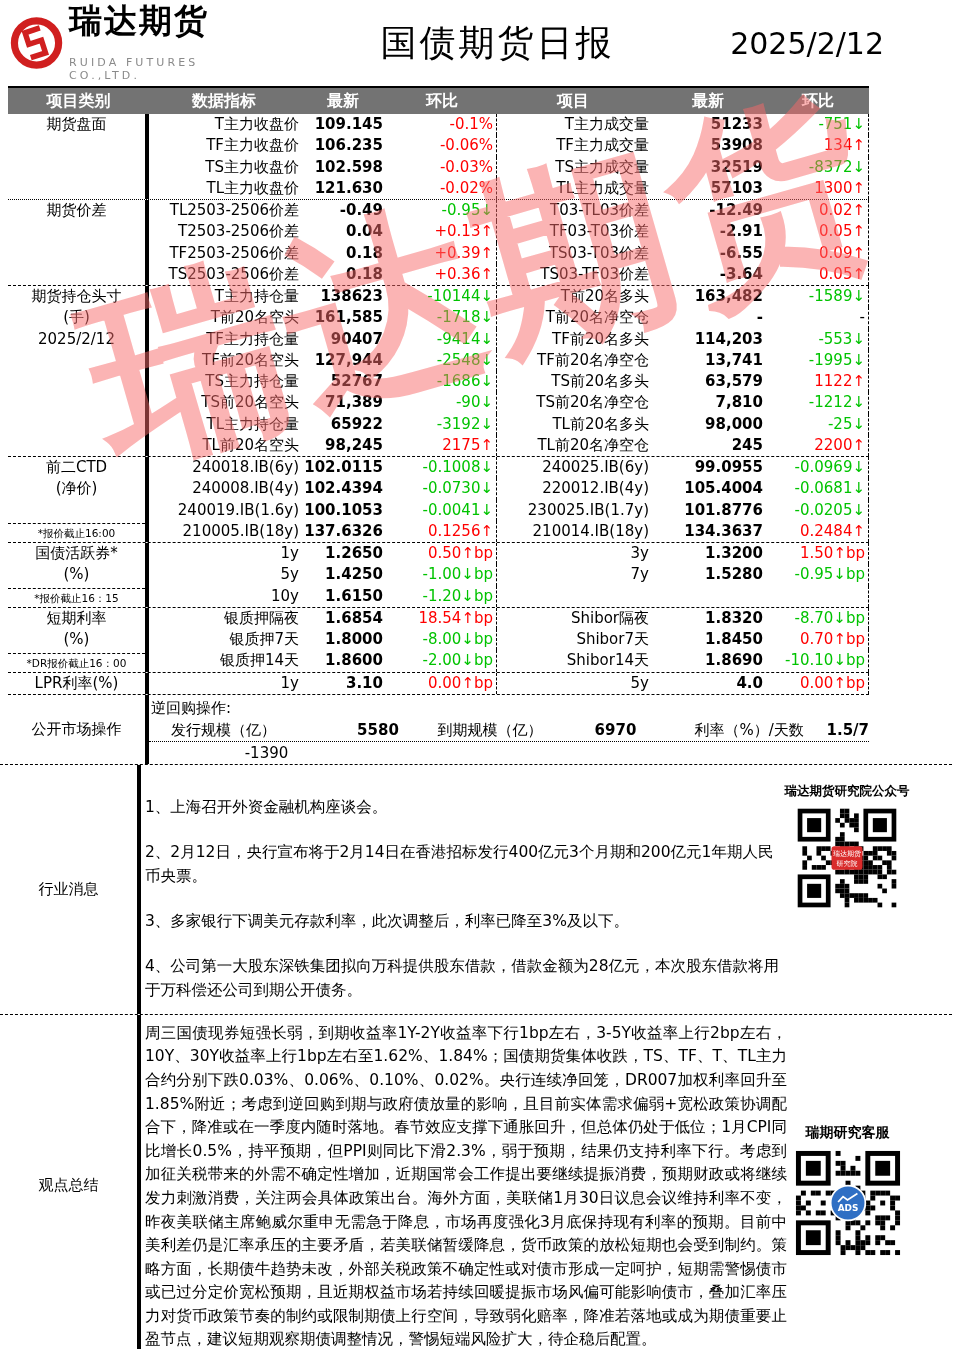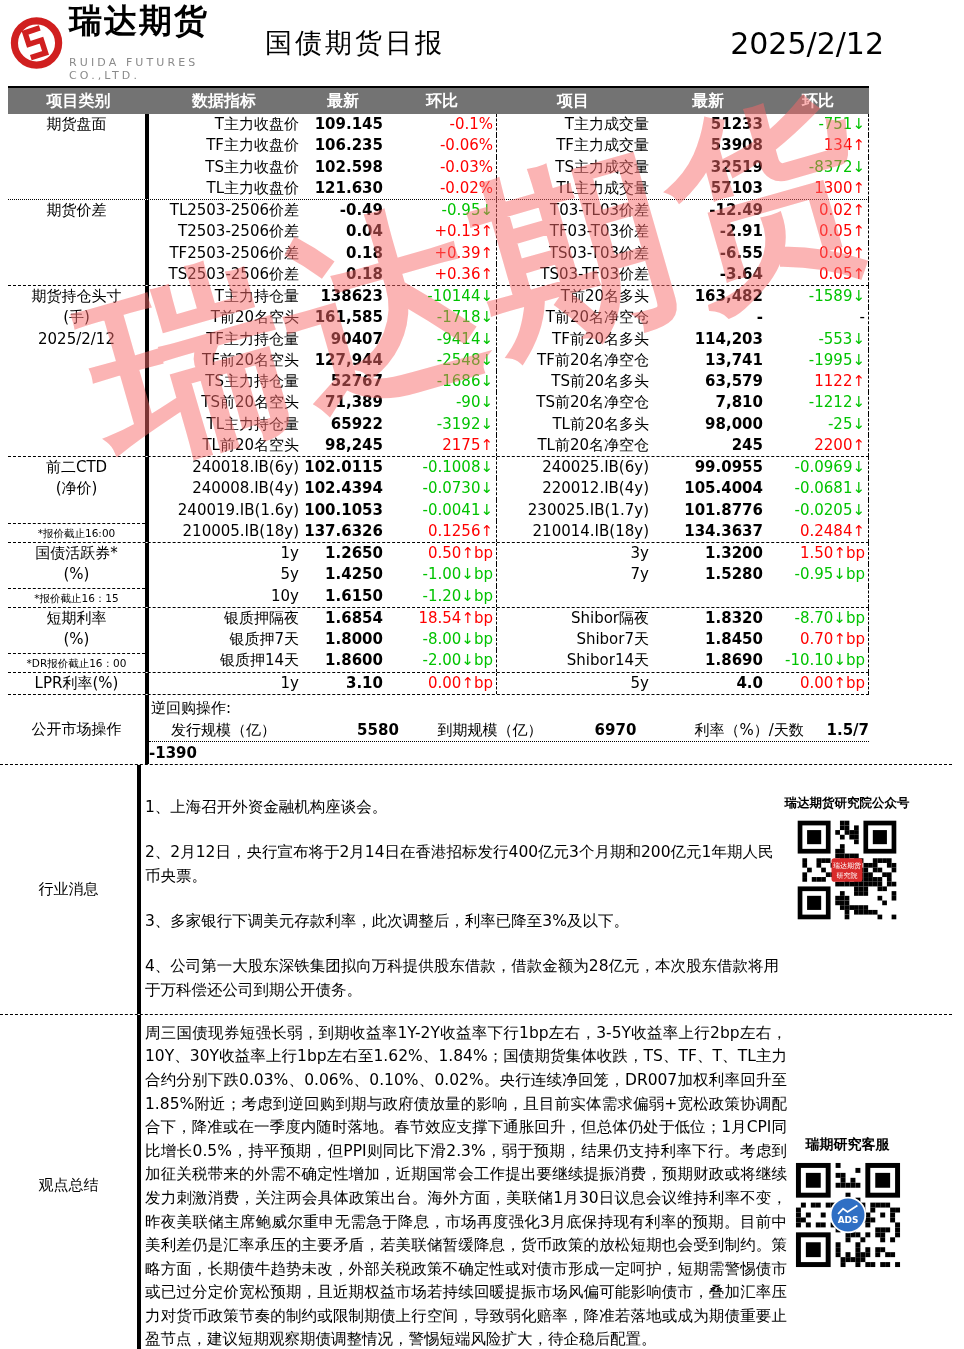--- a/index.html
+++ b/index.html
@@ -7,21 +7,21 @@
     width:964px;height:1349px;overflow:hidden;position:relative;
     background:#fff;color:#000;
     font-family:"DejaVu Sans","Liberation Sans",sans-serif;
   }
   
   .hdr{display:flex;align-items:center;height:86px;padding:0 10px;}
   .logo{display:flex;align-items:center;width:255px;}
   .logo svg{width:56px;height:56px;margin-right:6px;}
   .logo-txt .cn{font-size:33px;font-weight:900;letter-spacing:2px;line-height:34px;}
   .logo-txt .en{font-size:11px;letter-spacing:3.1px;color:#8a8a8a;margin-top:18px;}
-  .doc-title{flex:1;font-size:27px;letter-spacing:3px;}
+  .doc-title{flex:1;text-align:center;font-size:36px;letter-spacing:3px;}
   .doc-date{font-size:30px;margin-right:70px;}
   
   .report{width:861px;margin-left:8px;position:relative;}
   .thead{display:grid;grid-template-columns:141px 150px 88px 110px 152px 118px 102px;
     background:#737373;border-top:2px solid #000;height:26px;line-height:26px;}
   .thead div{color:#fff;font-weight:bold;font-size:16px;text-align:center;}
   .sec{display:flex;}
   .div-dashed{border-top:1px dashed #000;}
   .div-dotted{border-top:1px dotted #000;}
   .cat{width:137px;border-right:4px solid #000;display:flex;flex-direction:column;
@@ -43,32 +43,32 @@
   .omo-r1{height:22px;line-height:22px;padding-left:2px;}
   .omo-r2{display:flex;height:22px;line-height:22px;border-bottom:1px dotted #000;padding-left:20px;}
   .omo-r2 .w1{width:155px;padding-left:2px;}
   .omo-r2 .w2{width:80px;text-align:right;font-weight:bold;}
   .omo-r2 .w3{width:40px;}
   .omo-r2 .w4{width:115px;}
   .omo-r2 .w5{width:90px;text-align:right;font-weight:bold;}
   .omo-r2 .w6{width:60px;}
   .omo-r2 .w7{width:130px;}
   .omo-r2 .w8{width:50px;text-align:right;font-weight:bold;}
-  .omo-r3{height:22px;line-height:22px;width:235px;text-align:left;font-weight:bold;}
+  .omo-r3{height:22px;line-height:22px;width:235px;text-align:center;font-weight:normal;}
   
   .txt-sec{display:flex;width:952px;border-top:1px dashed #000;}
   .txt-sec .cat{font-size:15px;}
   .news-body{width:640px;padding:30px 0 0 4px;font-size:15.5px;line-height:24px;}
   .news-body p{margin:0 0 21px 0;}
   .op-body{width:642px;padding:7px 0 0 4px;font-size:15.5px;line-height:23.6px;
     text-align:justify;}
   .news-sec{height:249px;}
   .op-sec{height:342px;border-bottom:1.5px dashed #000;}
   
-  .qr{position:absolute;text-align:center;margin-top:12px;}
+  .qr{position:absolute;text-align:center;}
   .qr-label{font-weight:bold;margin-bottom:4px;white-space:nowrap;}
   .qr1{left:782px;top:783px;width:130px;}
   .qr1 .qr-label{font-size:12.5px;}
   .qr2{left:780px;top:1124px;width:135px;}
   .qr2 .qr-label{font-size:14px;}
   .qr svg{display:block;margin:0 auto;}
   
   .watermark{position:absolute;left:95px;top:262px;font-size:195px;font-weight:bold;
     letter-spacing:6px;white-space:nowrap;transform:rotate(-16deg);
     transform-origin:0 50%;color:rgba(247,106,106,0.5);z-index:9;pointer-events:none;}

